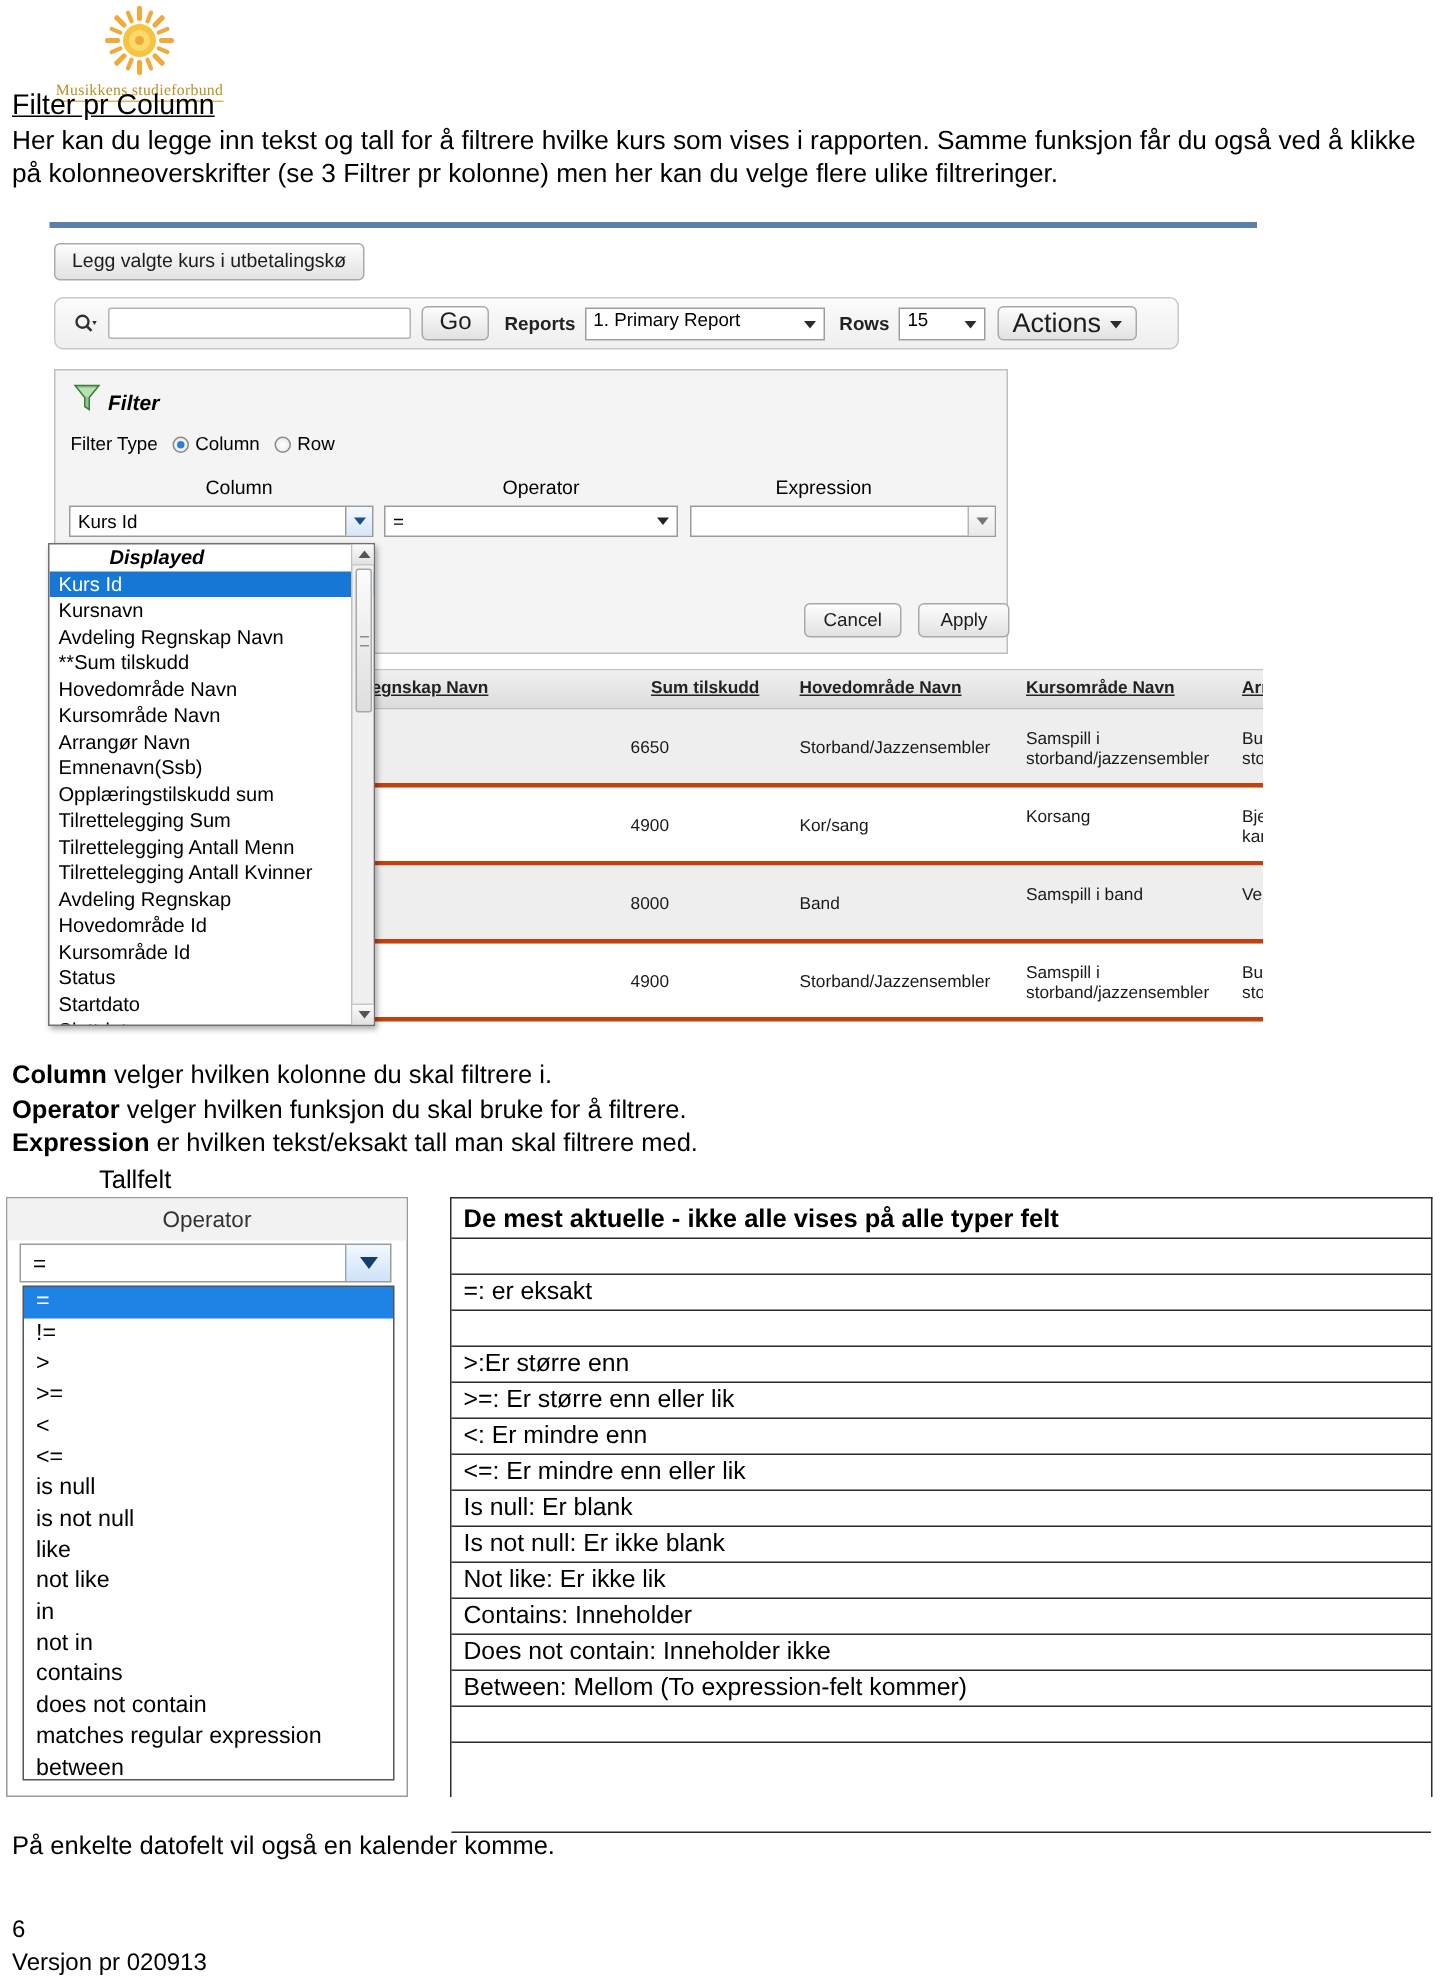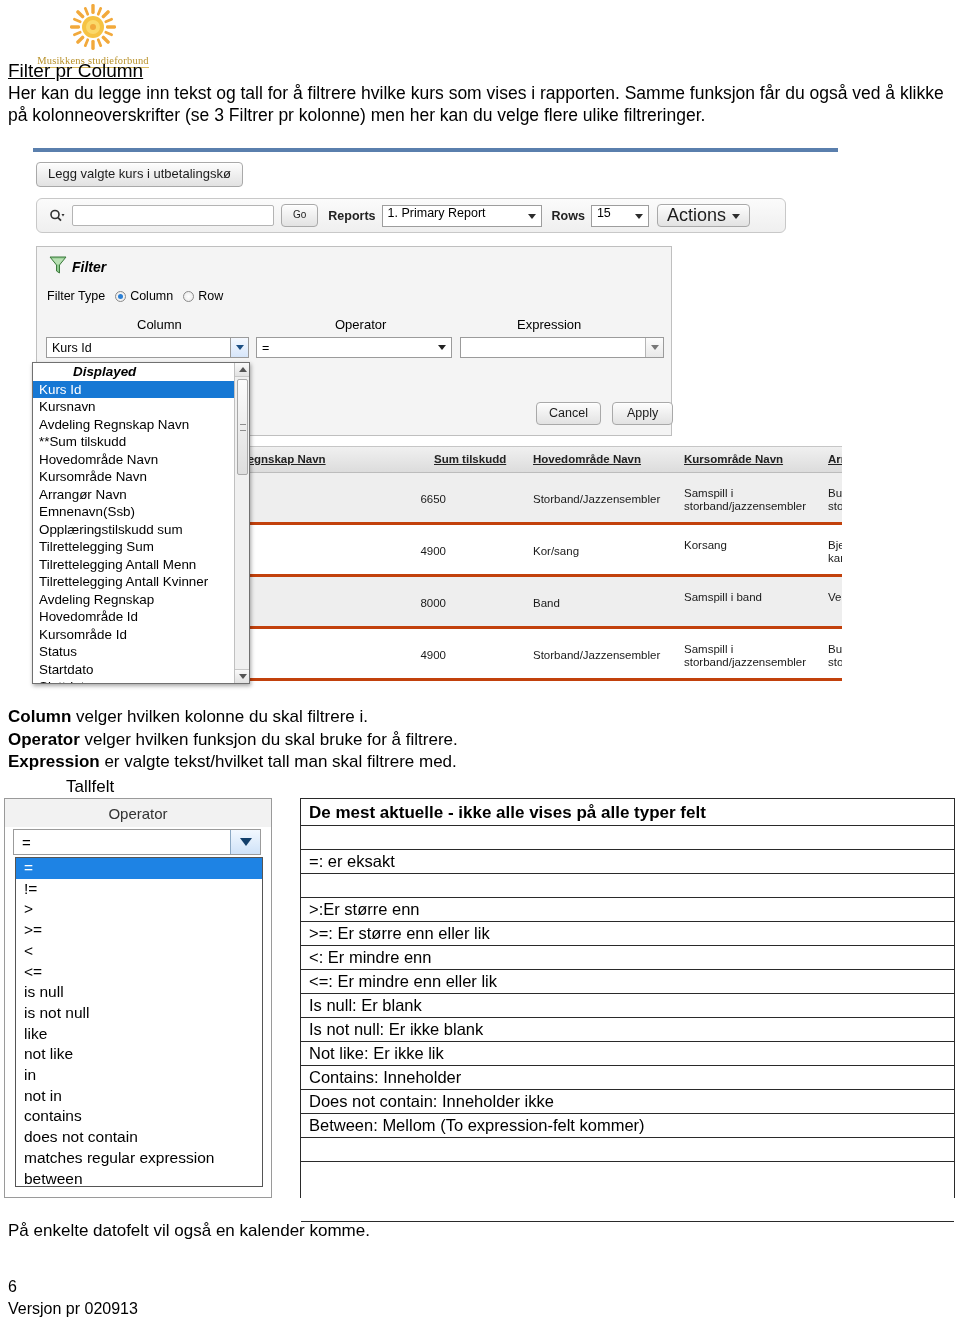--- a/index.html
+++ b/index.html
@@ -53,21 +53,21 @@
     position:absolute; left:14px; top:42px; width:750px; height:35px;
     border:1px solid #c8c8c8; border-radius:6px;
     background:linear-gradient(#fbfbfb,#efefef);
     display:flex; align-items:center; padding:0 7px;
   }
   #search-icon-wrap { width:26px; display:flex; align-items:center; justify-content:center; }
   #search-field {
     flex:0 0 202px; height:21px; background:#fff; border:1px solid #b4b4b4;
     border-radius:2px; margin-left:2px;
   }
-  #go-btn { margin-left:7px; font-size:10px; padding:3px 11px 4px; }
+  #go-btn { margin-left:7px; font-size:16px; padding:3px 11px 4px; }
   .sb-label { font-size:12.5px; margin-left:10px; color:#222; font-weight:bold; }
   .sel-box {
     height:22px; border:1px solid #9d9d9d; background:#fff; margin-left:6px;
     display:flex; align-items:flex-start; font-size:12.5px; padding-left:5px; position:relative;
   }
   .sel-box .caret {
     position:absolute; right:5px; top:50%; width:0;height:0;
     border-left:4px solid transparent;border-right:4px solid transparent;
     border-top:5px solid #2c2c2c; margin-top:-2px;
   }
@@ -420,21 +420,21 @@
     <div id="sc-thumb"></div>
     <div class="sc-arrow bot">
         <i></i>
       </div>
   </div>
 </div>
 
 <div id="mid-text">
   <div><b>Column</b><span> velger hvilken kolonne du skal filtrere i.</span></div>
   <div><b>Operator</b><span> velger hvilken funksjon du skal bruke for å filtrere.</span></div>
-  <div><b>Expression</b><span> er valgte tekst/hvilket tall man skal filtrere med.</span></div>
+  <div><b>Expression</b><span> er hvilken tekst/eksakt tall man skal filtrere med.</span></div>
 </div>
 <div id="tallfelt">Tallfelt</div>
 
 <div id="op-shot">
   <div id="op-head">Operator</div>
   <div id="op-field">
     <span>=</span>
     <span class="drop-btn2">
         <i></i>
       </span>

